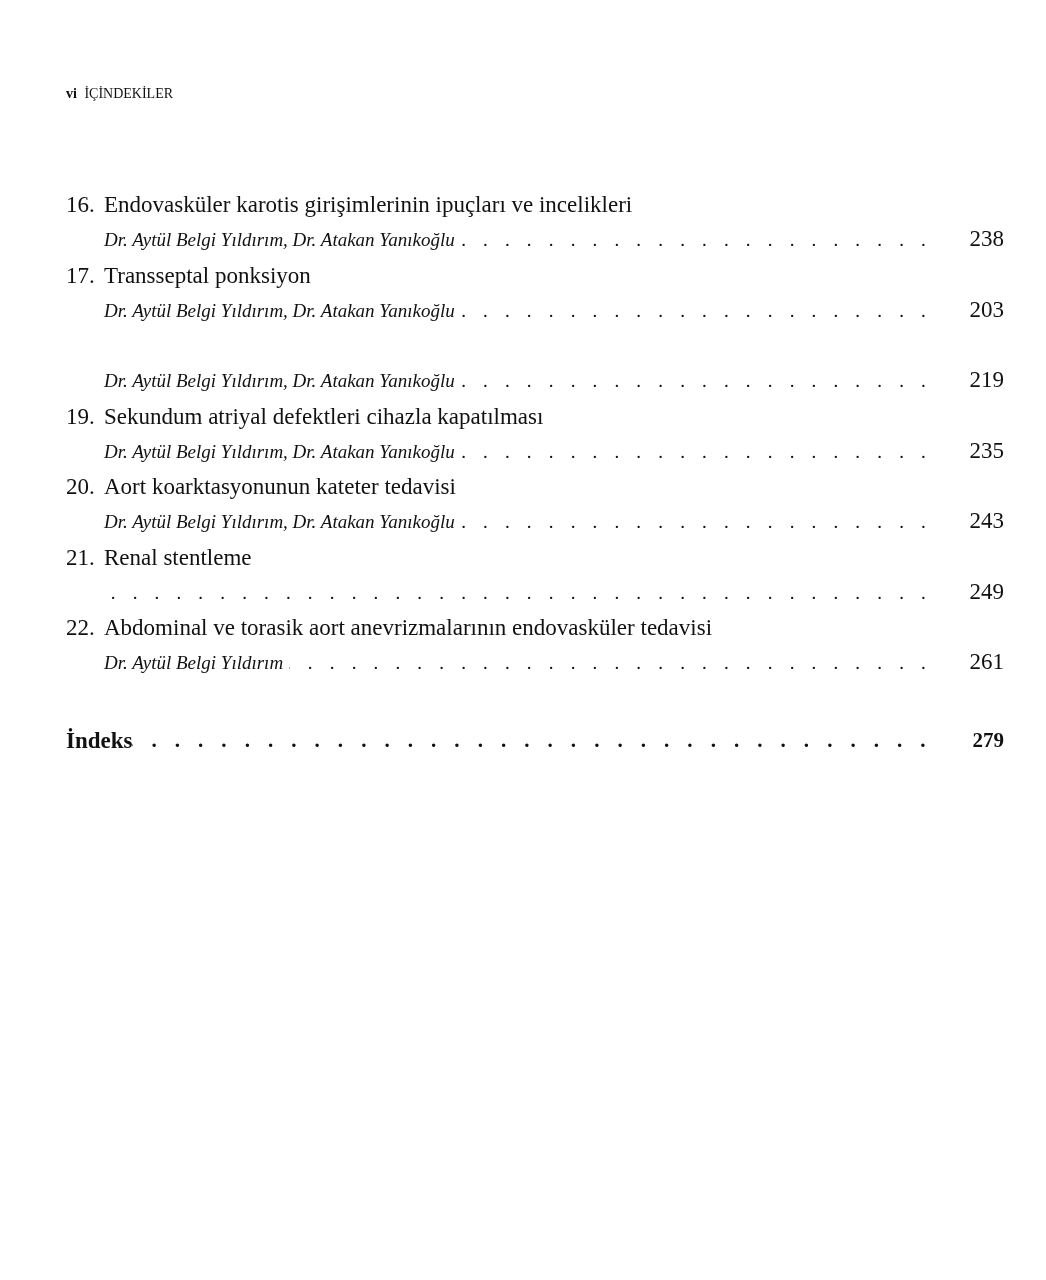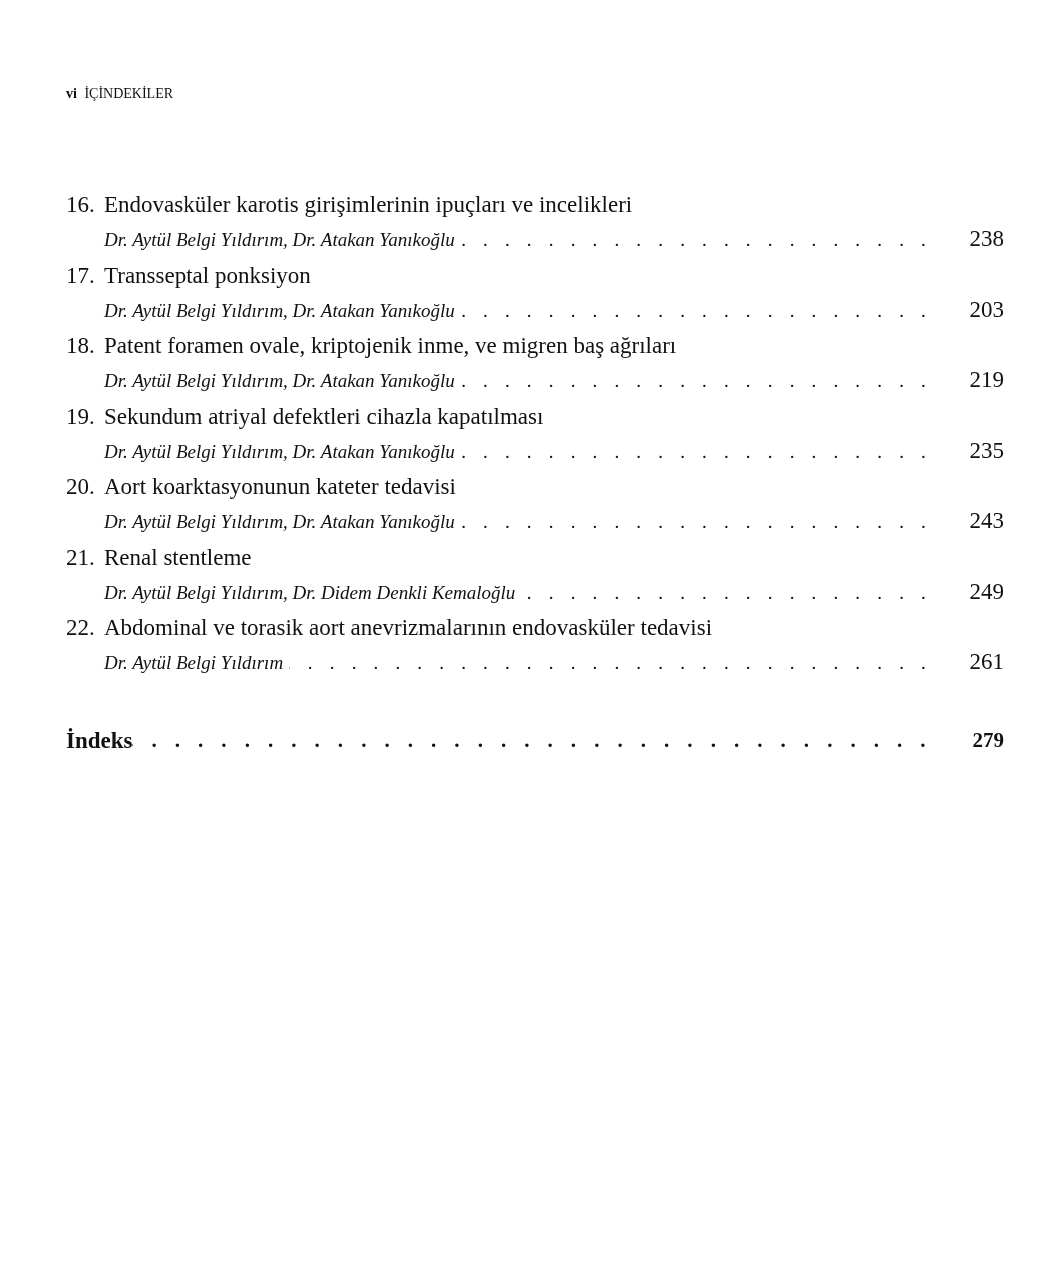--- a/index.html
+++ b/index.html
@@ -59,21 +59,20 @@
   </div>
   <div class="entry">
     <div class="title"><span class="num">17.</span><span>Transseptal ponksiyon</span></div>
     <div class="line">
         <span class="author">Dr. Aytül Belgi Yıldırım, Dr. Atakan Yanıkoğlu</span>
         <span class="dots">. . . . . . . . . . . . . . . . . . . . . . . . . . . . . . . . . . . . . . . . . . . . . . . . . . . . . . . . . . . . . . . . . . . . . . . . . . . . . . . . . . . . . . . . . . .</span>
         <span class="page">203</span>
       </div>
   </div>
   <div class="entry">
-    <div class="title"><span class="num">18.</span><span>Patent foramen ovale, kriptojenik inme, ve migren baş ağrıları</span></div>
     <div class="line">
         <span class="author">Dr. Aytül Belgi Yıldırım, Dr. Atakan Yanıkoğlu</span>
         <span class="dots">. . . . . . . . . . . . . . . . . . . . . . . . . . . . . . . . . . . . . . . . . . . . . . . . . . . . . . . . . . . . . . . . . . . . . . . . . . . . . . . . . . . . . . . . . . .</span>
         <span class="page">219</span>
       </div>
   </div>
   <div class="entry">
     <div class="title"><span class="num">19.</span><span>Sekundum atriyal defektleri cihazla kapatılması</span></div>
     <div class="line">
         <span class="author">Dr. Aytül Belgi Yıldırım, Dr. Atakan Yanıkoğlu</span>
@@ -85,21 +84,20 @@
     <div class="title"><span class="num">20.</span><span>Aort koarktasyonunun kateter tedavisi</span></div>
     <div class="line">
         <span class="author">Dr. Aytül Belgi Yıldırım, Dr. Atakan Yanıkoğlu</span>
         <span class="dots">. . . . . . . . . . . . . . . . . . . . . . . . . . . . . . . . . . . . . . . . . . . . . . . . . . . . . . . . . . . . . . . . . . . . . . . . . . . . . . . . . . . . . . . . . . .</span>
         <span class="page">243</span>
       </div>
   </div>
   <div class="entry">
     <div class="title"><span class="num">21.</span><span>Renal stentleme</span></div>
     <div class="line">
-        <span class="author">Dr. Aytül Belgi Yıldırım, Dr. Didem Denkli Kemaloğlu</span>
         <span class="dots">. . . . . . . . . . . . . . . . . . . . . . . . . . . . . . . . . . . . . . . . . . . . . . . . . . . . . . . . . . . . . . . . . . . . . . . . . . . . . . . . . . . . . . . . . . .</span>
         <span class="page">249</span>
       </div>
   </div>
   <div class="entry">
     <div class="title"><span class="num">22.</span><span>Abdominal ve torasik aort anevrizmalarının endovasküler tedavisi</span></div>
     <div class="line">
         <span class="author">Dr. Aytül Belgi Yıldırım</span>
         <span class="dots">. . . . . . . . . . . . . . . . . . . . . . . . . . . . . . . . . . . . . . . . . . . . . . . . . . . . . . . . . . . . . . . . . . . . . . . . . . . . . . . . . . . . . . . . . . .</span>
         <span class="page">261</span>

